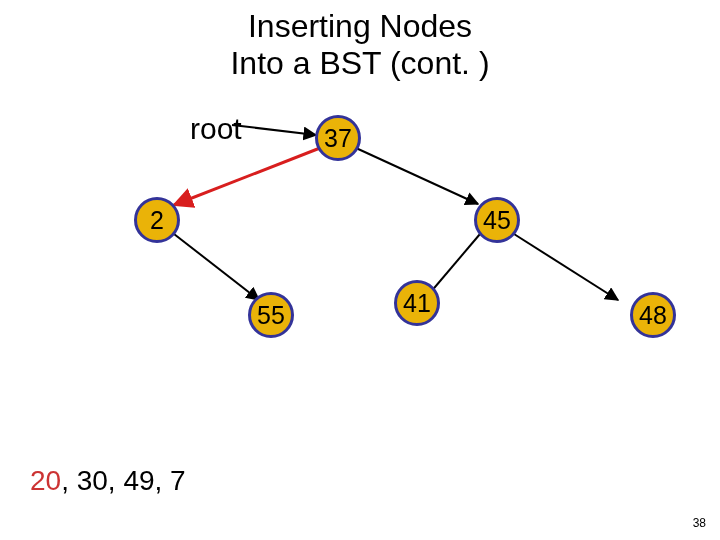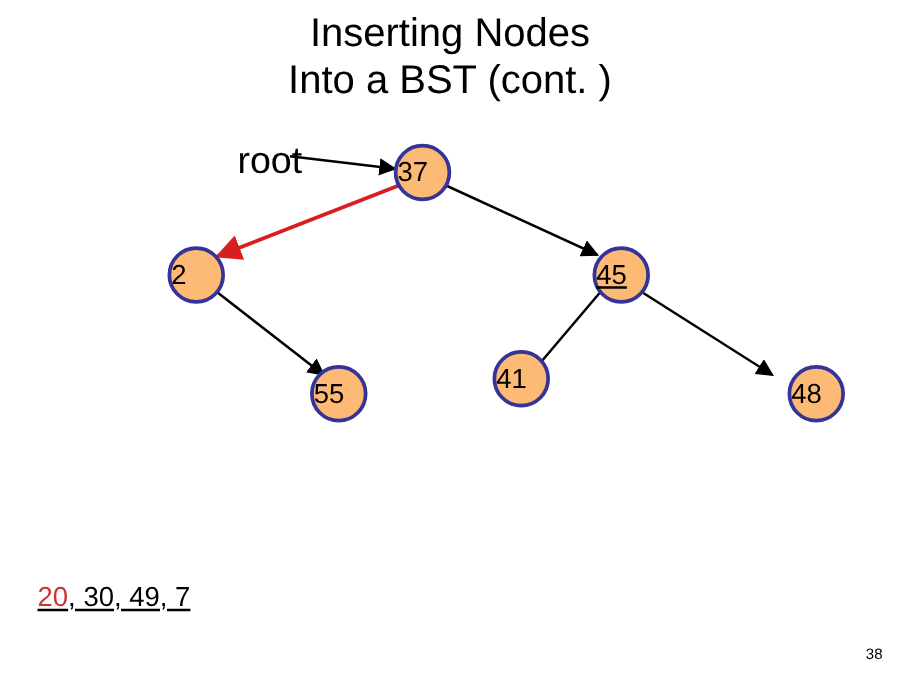--- a/index.html
+++ b/index.html
@@ -28,35 +28,35 @@
   }
   .node {
     position: absolute;
     width: 46px;
     height: 46px;
     border: 3px solid #333399;
     border-radius: 50%;
     box-sizing: border-box;
     display: flex;
     align-items: center;
-    font-size: 22px;
-    background: #fdba74;
+    justify-content: center;
+    font-size: 25px;
+    background: #eab308;
   }
   svg.edges {
     position: absolute;
     left: 0;
     top: 0;
     width: 720px;
     height: 540px;
     pointer-events: none;
   }
   .queue {
     position: absolute;
-    font-size: 22px;
-    text-decoration: underline;
+    font-size: 28px;
   }
   .queue .hl { color: #cc3333; }
   .pagenum {
     position: absolute;
     right: 14px;
     bottom: 10px;
     font-size: 12px;
     color: #000;
   }
 </style>
@@ -94,21 +94,21 @@
 <div class="root-label" style="left:190px; top:112px;">root</div>
 
 <div class="node" style="left:315px; top:115px;">
   <span>37</span>
 </div>
 
 <div class="node" style="left:134px; top:197px;">
   <span>2</span>
 </div>
 
-<div class="node" style="left:474px; top:197px;text-decoration:underline;">
+<div class="node" style="left:474px; top:197px;">
   <span>45</span>
 </div>
 
 <div class="node" style="left:248px; top:292px;">
   <span>55</span>
 </div>
 
 <div class="node" style="left:394px; top:280px;">
   <span>41</span>
 </div>

